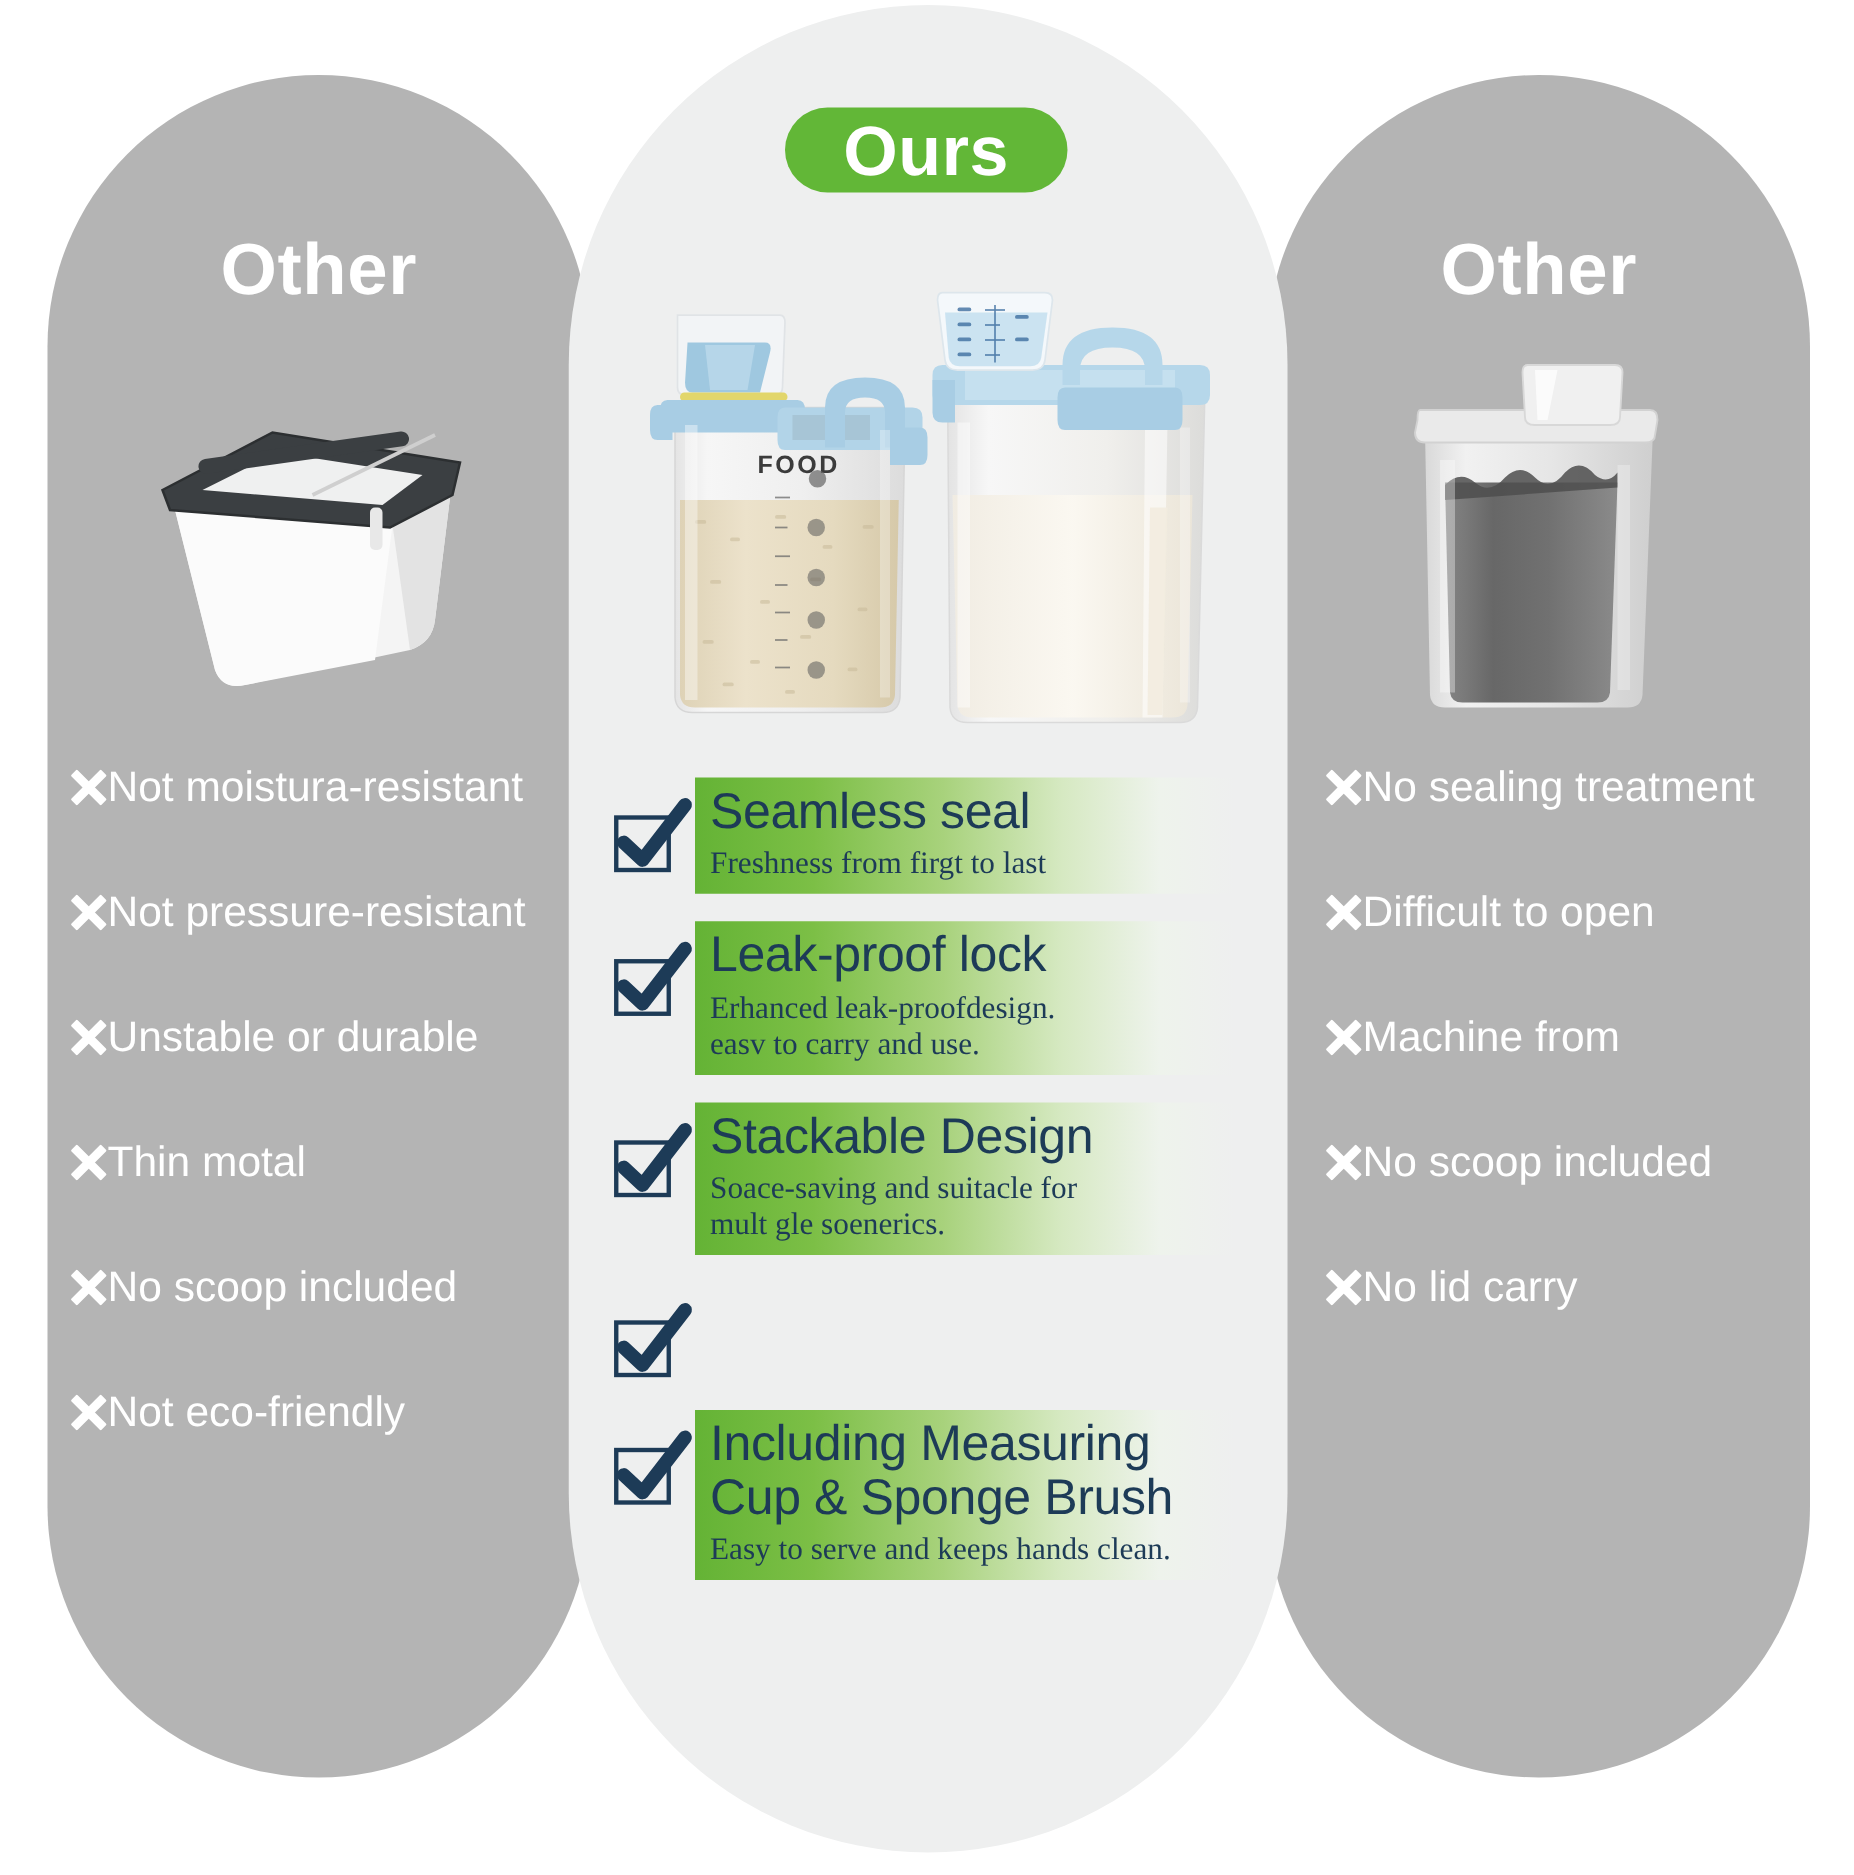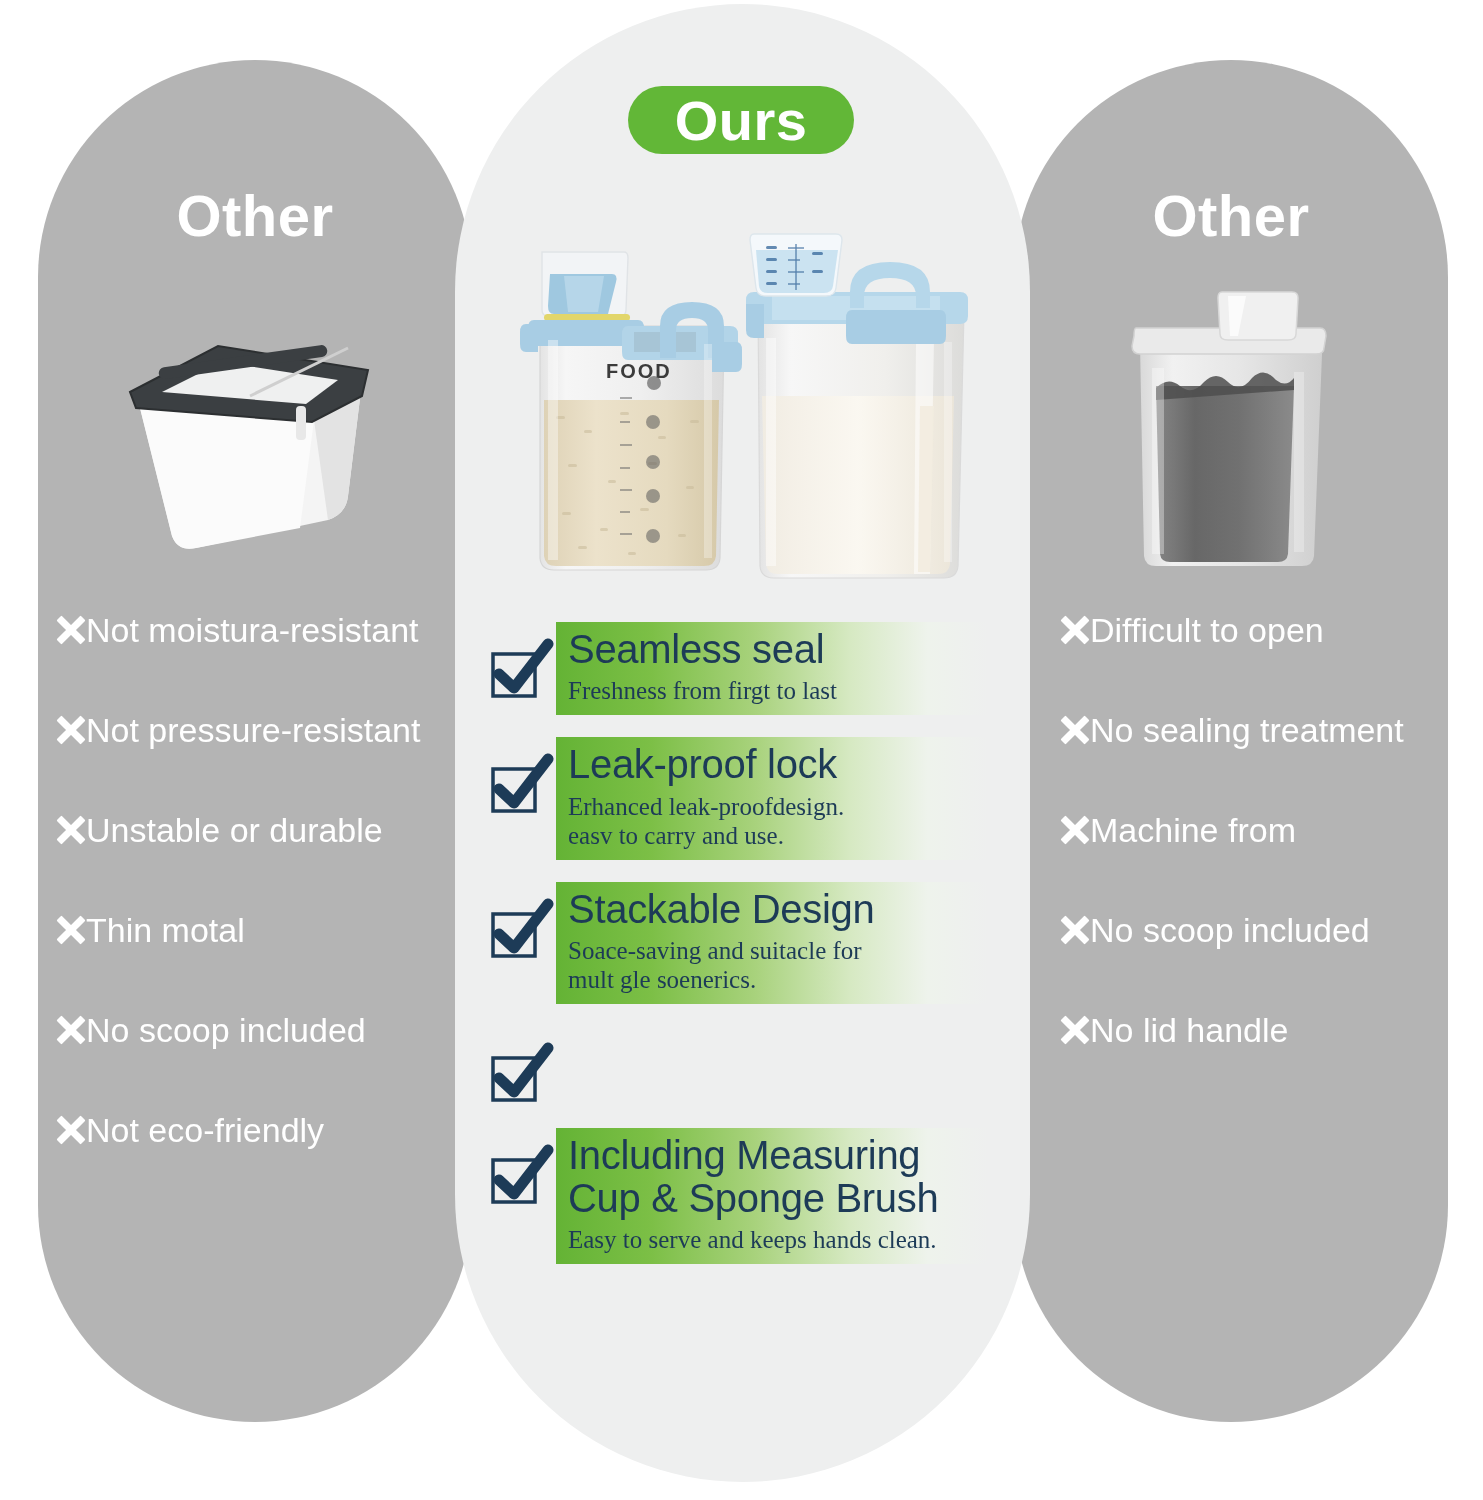--- a/index.html
+++ b/index.html
@@ -264,37 +264,37 @@
       <path d="M110 14 L128 14 L120 54 L112 54 Z" fill="#ffffff" opacity="0.75"></path>
 
       <rect x="34" y="86" width="12" height="186" fill="#ffffff" opacity="0.35"></rect>
       <rect x="176" y="90" width="10" height="180" fill="#ffffff" opacity="0.28"></rect>
     </g>
   </svg>
 
   <div class="neg-list right">
     <div class="neg-item">
       <span class="neg-x"></span>
+      <span class="neg-label">No sealing treatment</span>
+    </div>
+    <div class="neg-item">
+      <span class="neg-x"></span>
       <span class="neg-label">Difficult to open</span>
     </div>
     <div class="neg-item">
       <span class="neg-x"></span>
-      <span class="neg-label">No sealing treatment</span>
-    </div>
-    <div class="neg-item">
-      <span class="neg-x"></span>
       <span class="neg-label">Machine from</span>
     </div>
     <div class="neg-item">
       <span class="neg-x"></span>
       <span class="neg-label">No scoop included</span>
     </div>
     <div class="neg-item">
       <span class="neg-x"></span>
-      <span class="neg-label">No lid handle</span>
+      <span class="neg-label">No lid carry</span>
     </div>
   </div>
 
   <div class="pill pill-ours"></div>
 
   <div class="ours-badge">Ours</div>
 
   <svg class="art" style="left:508px; top:240px;" width="250" height="345" viewBox="0 0 250 345">
     <defs>
       <linearGradient id="riceBody" x1="0" y1="0" x2="1" y2="0">

